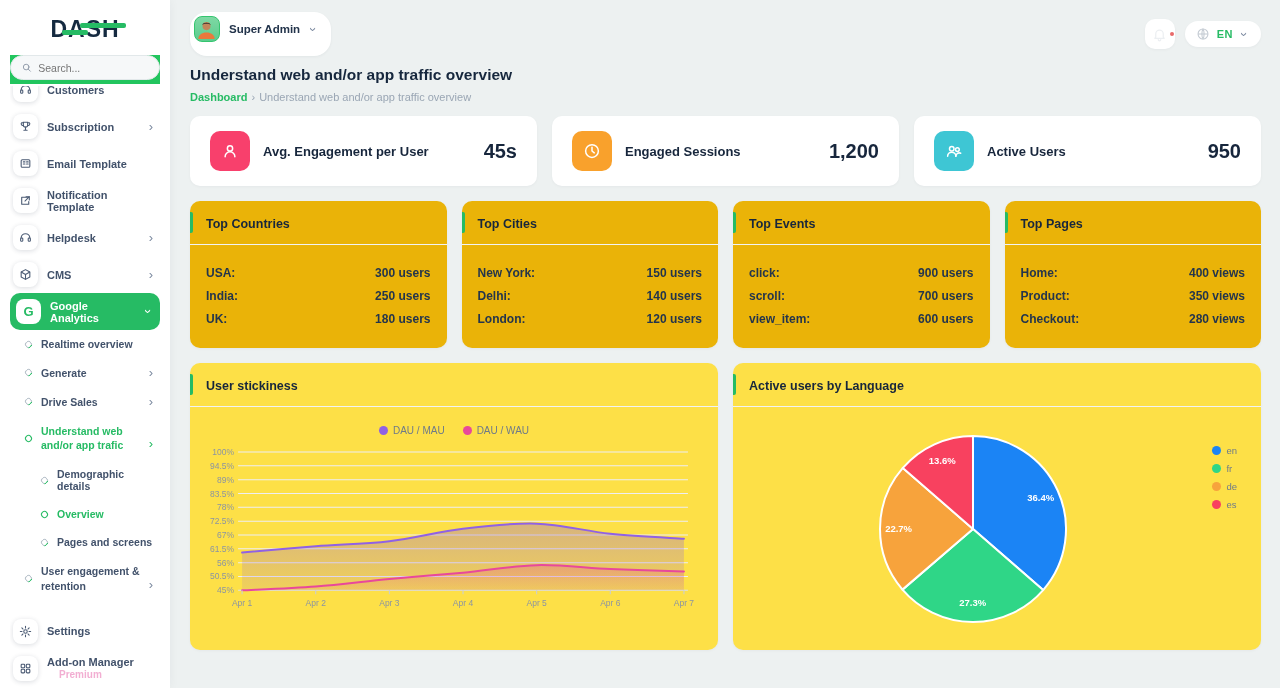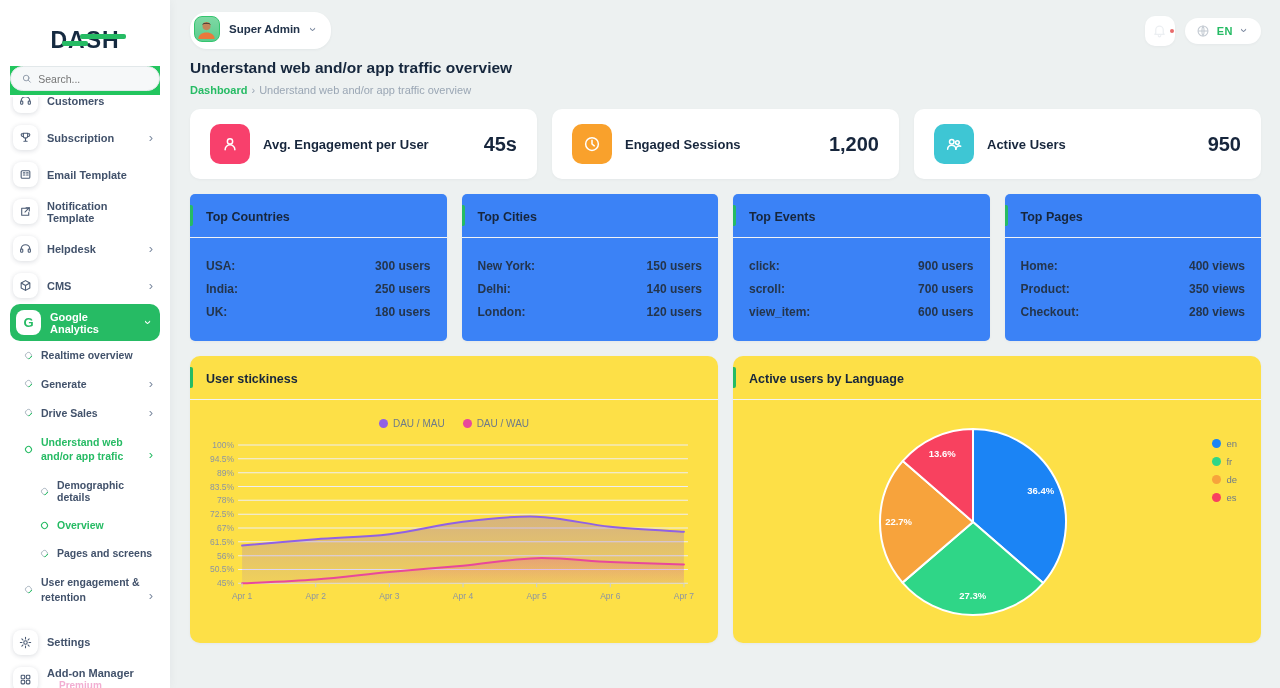--- a/index.html
+++ b/index.html
@@ -1,21 +1,21 @@
 <!DOCTYPE html>
 <html><head>
 <meta charset="utf-8">
 <style>
   * { margin:0; padding:0; box-sizing:border-box; }
   html,body { width:1280px; height:688px; }
   body { display:flex; background:#edf1f1; font-family:"Liberation Sans","DejaVu Sans",sans-serif; overflow:hidden; color:#17263c; }
   svg.ic { display:block; }
 
   
-  .sidebar { width:170px; min-width:170px; background:#fff; height:100%; padding:21px 10px 0; display:flex; flex-direction:column; overflow:hidden; box-shadow:0 0 10px rgba(20,30,50,.05); }
+  .sidebar { width:170px; min-width:170px; background:#fff; height:100%; padding:10px 10px 0; display:flex; flex-direction:column; overflow:hidden; box-shadow:0 0 10px rgba(20,30,50,.05); }
   .logo-wrap { display:flex; justify-content:center; padding:6px 0 12px; cursor:pointer; }
   .logo { position:relative; font-weight:800; font-size:23px; letter-spacing:1px; color:#152a40; }
   .logo-bar { position:absolute; height:4.5px; border-radius:2px; background:#26bb64; }
   .logo-bar.b1 { left:30px; top:7px; width:46px; }
   .logo-bar.b2 { left:12px; top:14px; width:26px; }
   .search-box { position:relative; z-index:2; background:#22c55e; padding-bottom:4px; }
   .search-inner { display:flex; align-items:center; gap:6px; border:1px solid #e2e8ea; background:#f6f8f9; border-radius:14px; padding:5px 10px; }
   .search-inner input { border:0; outline:0; background:transparent; font-size:10.5px; color:#6b7686; width:100%; font-family:inherit; }
   .nav { flex:1; overflow:hidden; margin-top:2px; }
   .nav-item { display:flex; align-items:center; gap:9px; padding:6px 3px; font-size:11px; font-weight:700; color:#42526b; cursor:pointer; }
@@ -35,21 +35,21 @@
   .green .ring { border-color:#26bb64; }
   .two-line { line-height:1.35; }
   .sub-item.two .chev, .nav-item.two .chev { align-self:flex-end; margin-bottom:2px; }
   .settings-gap { margin-top:12px; }
   .addon-text { display:flex; flex-direction:column; }
   .premium { color:#f2aed2; font-size:10px; font-weight:700; margin-top:1px; padding-left:12px; }
 
   
   .main { flex:1; padding:12px 19px 0 20px; display:flex; flex-direction:column; min-width:0; }
   .topbar { display:flex; align-items:center; justify-content:space-between; }
-  .user-pill { display:flex; align-items:center; gap:9px; background:#fff; border-radius:17px; padding:4px 12px 7px 4px; box-shadow:0 1px 3px rgba(20,30,50,.05); cursor:pointer; }
+  .user-pill { display:flex; align-items:center; gap:9px; background:#fff; border-radius:17px; padding:4px 12px 14px 4px; box-shadow:0 1px 3px rgba(20,30,50,.05); cursor:pointer; }
   .avatar { width:26px; height:26px; min-width:26px; border-radius:8px; overflow:hidden; border:1.5px solid #35c56f; background:linear-gradient(#7fd9a4,#5bcb8d); }
   .user-name { font-size:11.5px; font-weight:700; color:#22334a; }
   .topbar-right { display:flex; gap:10px; align-items:center; }
   .icon-btn { width:30px; height:30px; background:#fff; border-radius:10px; display:flex; align-items:center; justify-content:center; position:relative; box-shadow:0 1px 3px rgba(20,30,50,.04); cursor:pointer; color:#eceff2; }
   .red-dot { position:absolute; right:1px; top:13px; width:4px; height:4px; border-radius:50%; background:#e86a6a; }
   .lang-pill { display:flex; align-items:center; gap:7px; background:#fff; border-radius:16px; padding:6px 11px; box-shadow:0 1px 3px rgba(20,30,50,.04); cursor:pointer; }
   .lang-label { font-size:11px; font-weight:800; color:#26bb64; letter-spacing:.3px; }
   .lang-pill .chev, .user-pill .chev { margin-left:2px; }
 
   .page-title { font-size:15.5px; font-weight:800; color:#16273d; margin-top:10px; }
@@ -58,21 +58,21 @@
   .bc-sep { color:#9aa6b4; }
   .bc-current { color:#9aa6b4; }
 
   .stats-row { display:flex; gap:15px; margin-top:13px; }
   .stat-card { flex:1; background:#fff; border-radius:10px; padding:15px 20px; display:flex; align-items:center; gap:13px; box-shadow:0 1px 3px rgba(20,30,50,.04); }
   .stat-icon { width:40px; height:40px; min-width:40px; border-radius:10px; display:flex; align-items:center; justify-content:center; color:#fff; }
   .stat-label { font-size:13px; font-weight:700; color:#17263c; }
   .stat-value { margin-left:auto; font-size:20px; font-weight:700; color:#17263c; }
 
   .info-row { display:flex; gap:15px; margin-top:15px; }
-  .info-card { flex:1; background:#3b82f6; border-radius:5px; box-shadow:0 1px 3px rgba(20,30,50,.04); overflow:hidden; }
+  .info-card { flex:1; background:#eab308; border-radius:10px; box-shadow:0 1px 3px rgba(20,30,50,.04); overflow:hidden; }
   .card-header { position:relative; padding:13px 16px 12px; border-bottom:1px solid #f1f3f5; }
   .card-header:before { content:""; position:absolute; left:0; top:11px; bottom:11px; width:3px; background:#26bb64; border-radius:0 2px 2px 0; }
   .card-title { font-size:12.5px; font-weight:800; color:#17263c; }
   .info-body { padding:16px 16px 18px; }
   .info-line { display:flex; justify-content:space-between; font-size:12px; font-weight:700; color:#24354c; padding:4.5px 0; }
 
   .charts-row { display:flex; gap:15px; margin-top:15px; }
   .chart-card { flex:1; background:#fde047; border-radius:10px; box-shadow:0 1px 3px rgba(20,30,50,.04); overflow:hidden; min-width:0; }
   .chart-body { padding:12px 14px 6px; position:relative; }
   .chart-legend { display:flex; justify-content:center; gap:18px; margin:6px 0 6px; font-size:10px; color:#6e7a89; }

